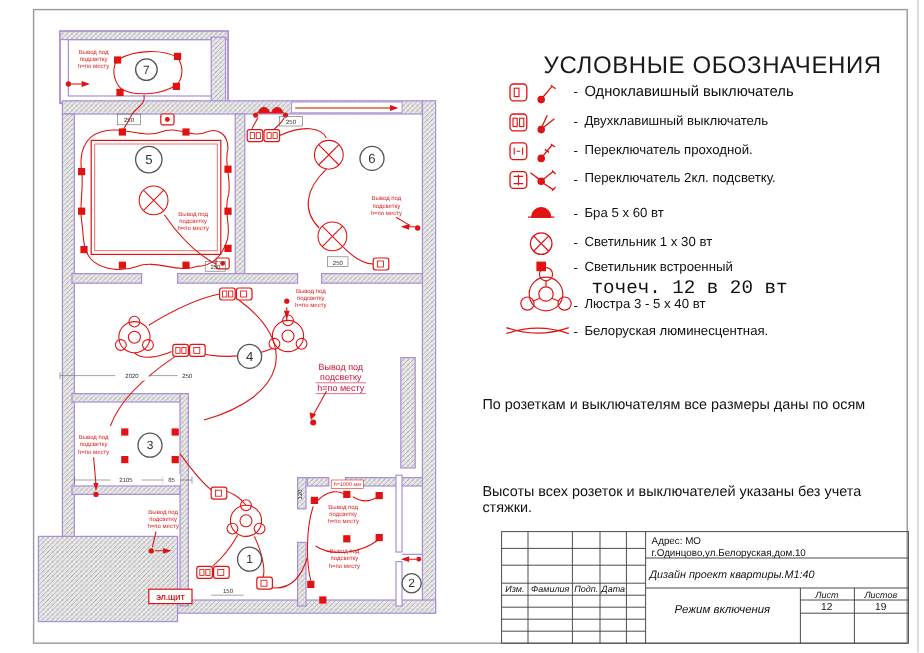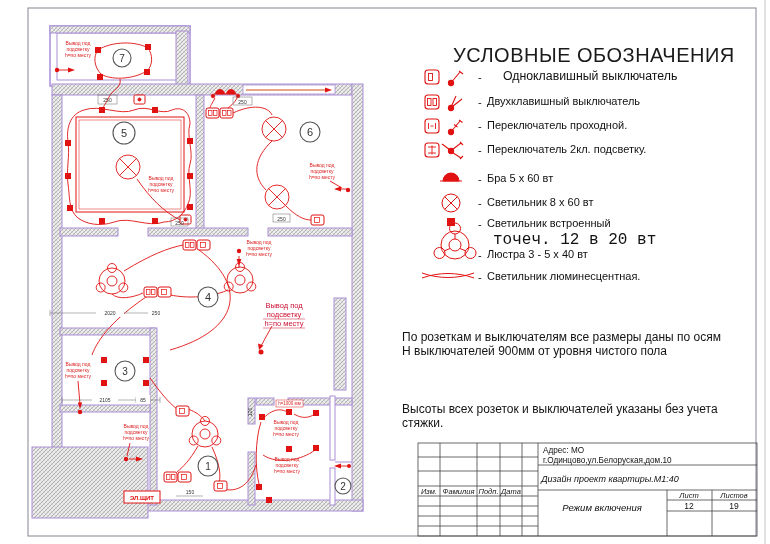--- a/index.html
+++ b/index.html
@@ -5,21 +5,21 @@
   html,body{margin:0;padding:0;background:#fff;}
   #page{position:relative;width:770px;height:544px;background:#ffffff;overflow:hidden;
         font-family:"Liberation Sans", sans-serif;}
   .abs{position:absolute;}
   
   .lgd-title{position:absolute;left:453px;top:44px;font-size:20px;letter-spacing:.5px;color:#1a1a1a;}
   .lgd-row{position:absolute;left:423px;height:22px;white-space:nowrap;}
   .lgd-icon{position:absolute;left:0;top:-3px;width:50px;height:24px;}
   .lgd-dash{position:absolute;left:55px;top:2px;font-size:11px;color:#111;}
   .lgd-text{position:absolute;left:64px;top:1px;font-size:11px;color:#111;}
-  .lgd-text.big{font-size:12.3px;top:0;margin-left:16px;}
+  .lgd-text.big{font-size:12.3px;top:0;}
   .lgd-text2{position:absolute;left:70px;top:15px;font-size:16px;color:#111;font-family:Liberation Mono, monospace;}
   
   .note-line{position:absolute;left:402px;width:340px;font-size:12px;color:#131313;line-height:13.5px;}
   svg text{font-family:"Liberation Sans", sans-serif;}
 </style>
 </head>
 <body>
 
 <div id="page">
 
@@ -476,21 +476,21 @@
 </div>
 
 <div class="lgd-row" style="top:195px">
   <span class="lgd-icon">
     <svg width="50" height="24" viewBox="0 0 50 24" stroke="#e11212" fill="none" stroke-width="1">
       <circle cx="28" cy="11" r="9"></circle>
           <line x1="21.6" y1="4.6" x2="34.4" y2="17.4"></line>
           <line x1="34.4" y1="4.6" x2="21.6" y2="17.4"></line>
     </svg></span>
   <span class="lgd-dash">-</span>
-  <span class="lgd-text">Светильник 8 х 60 вт</span>
+  <span class="lgd-text">Светильник 1 х 30 вт</span>
 </div>
 
 <div class="lgd-row" style="top:216px">
   <span class="lgd-icon">
     <svg width="50" height="24" viewBox="0 0 50 24">
           <rect x="24" y="5" width="8" height="8" fill="#e11212"></rect>
         </svg></span>
   <span class="lgd-dash">-</span>
   <span class="lgd-text">Светильник встроенный</span>
   <span class="lgd-text2">точеч. 12 в 20 вт</span>
@@ -513,20 +513,19 @@
   <span class="lgd-text">Люстра 3 - 5 х 40 вт</span>
 </div>
 
 <div class="abs" style="left:421px;top:268px;width:54px;height:14px">
   <svg width="54" height="14" viewBox="0 0 54 14" stroke="#e11212" fill="none" stroke-width="1">
     <path d="M 1,10 C 18,4 36,4 53,10 M 1,5 C 18,11 36,11 53,5"></path>
   </svg>
 </div>
 <div class="lgd-row" style="top:269px">
   <span class="lgd-dash">-</span>
-  <span class="lgd-text">Светильник люминесцентная.</span>
+  <span class="lgd-text">Белоруская люминесцентная.</span>
 </div>
 
 <div class="note-line" style="top:331px">По розеткам и выключателям все размеры даны по осям</div>
-<div class="note-line" style="top:345px">Н выключателей 900мм от уровня чистого пола</div>
 <div class="note-line" style="top:403px">Высоты всех розеток и выключателей указаны без учета стяжки.</div>
 
 </div>
 
 </body></html>

